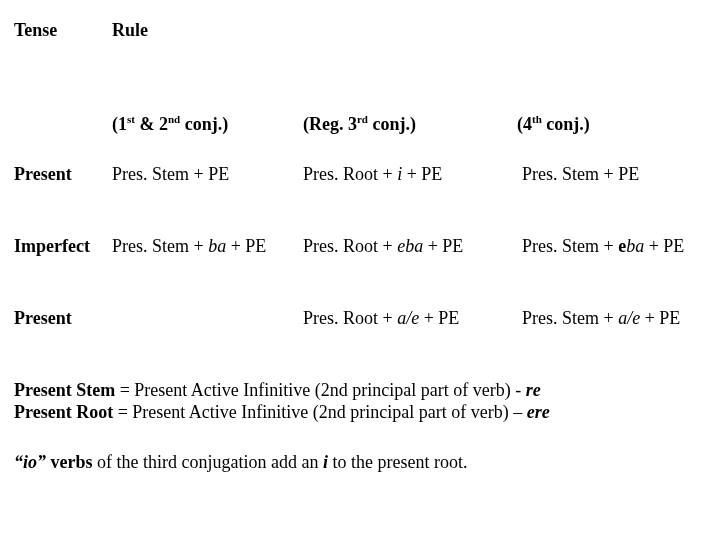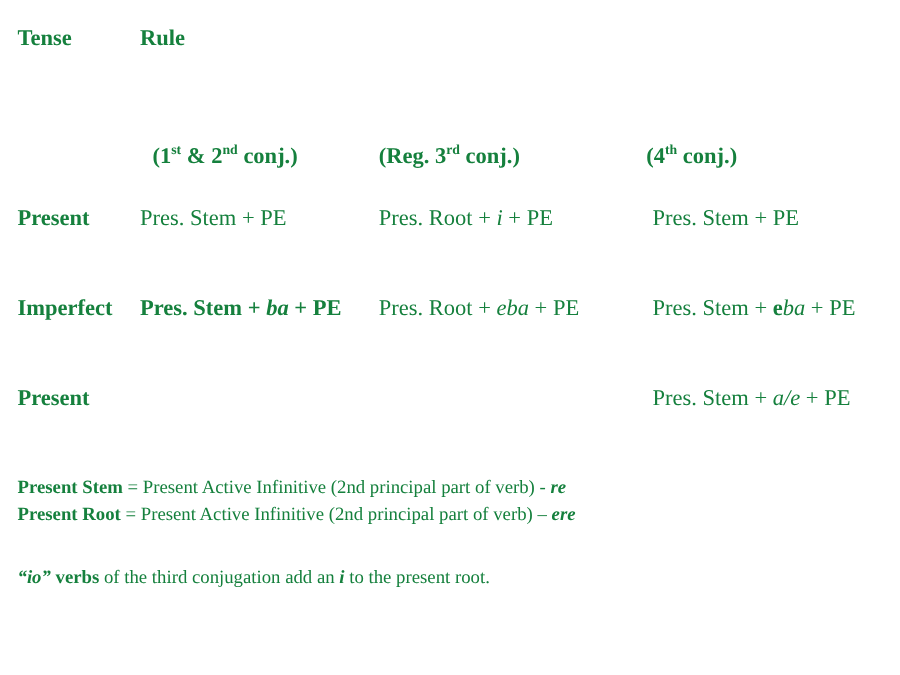--- a/index.html
+++ b/index.html
@@ -1,69 +1,72 @@
 <!DOCTYPE html>
 <html><head>
 <meta charset="utf-8">
 <style>
   html, body { margin: 0; padding: 0; background: #ffffff; }
   .slide {
     position: relative;
     width: 720px;
     height: 540px;
     background: #ffffff;
-    color: #15803d;
+    color: #000000;
     font-family: "Liberation Serif", "DejaVu Serif", serif;
     overflow: hidden;
   }
   .abs { position: absolute; white-space: nowrap; font-size: 18px; line-height: 21px; }
   .b  { font-weight: bold; }
   .i  { font-style: italic; }
   .bi { font-weight: bold; font-style: italic; }
-  .note { font-size: 15px; line-height: 22px; }
+  .note { font-size: 18px; line-height: 22px; }
   sup { font-size: 11px; line-height: 0; vertical-align: super; }
 </style>
 </head>
 <body>
 
 <div class="slide">
 
   <div class="abs b" style="left:14px; top:20px;">Tense</div>
   <div class="abs b" style="left:112px; top:20px;">Rule</div>
 
 
-  <div class="abs b" style="left:112px; top:114px;margin-left:10px;">
+  <div class="abs b" style="left:112px; top:114px;">
     <span>(1</span><sup>st</sup><span> &amp; 2</span><sup>nd</sup><span> conj.)</span>
   </div>
   <div class="abs b" style="left:303px; top:114px;">
     <span>(Reg. 3</span><sup>rd</sup><span> conj.)</span>
   </div>
   <div class="abs b" style="left:517px; top:114px;">
     <span>(4</span><sup>th</sup><span> conj.)</span>
   </div>
 
   <div class="abs b" style="left:14px; top:164px;">Present</div>
   <div class="abs" style="left:112px; top:164px;">Pres. Stem + PE</div>
   <div class="abs" style="left:303px; top:164px;text-align:center;">
     <span>Pres. Root + </span><span class="i">i</span><span> + PE</span>
   </div>
   <div class="abs" style="left:522px; top:164px;">Pres. Stem + PE</div>
 
   <div class="abs b" style="left:14px; top:236px;">Imperfect</div>
-  <div class="abs" style="left:112px; top:236px;font-weight:bold;">
+  <div class="abs" style="left:112px; top:236px;">
     <span>Pres. Stem + </span><span class="i">ba</span><span> + PE</span>
   </div>
   <div class="abs" style="left:303px; top:236px;">
     <span>Pres. Root + </span><span class="i">eba</span><span> + PE</span>
   </div>
   <div class="abs" style="left:522px; top:236px;">
     <span>Pres. Stem + </span><span class="b">e</span><span class="i">ba</span><span> + PE</span>
   </div>
 
   <div class="abs b" style="left:14px; top:308px;">Present</div>
+  <div class="abs" style="left:303px; top:308px;">
+    <span>Pres. Root + </span><span class="i">a/e</span><span> + PE</span>
+  </div>
   <div class="abs" style="left:522px; top:308px;">
     <span>Pres. Stem + </span><span class="i">a/e</span><span> + PE</span>
   </div>
 
   <div class="abs note" style="left:14px; top:379px;">
     <span class="b">Present Stem</span><span> = Present Active Infinitive (2nd principal part of verb) - </span><span class="bi">re</span>
   </div>
   <div class="abs note" style="left:14px; top:401px;">
     <span class="b">Present Root</span><span> = Present Active Infinitive (2nd principal part of verb) – </span><span class="bi">ere</span>
   </div>

